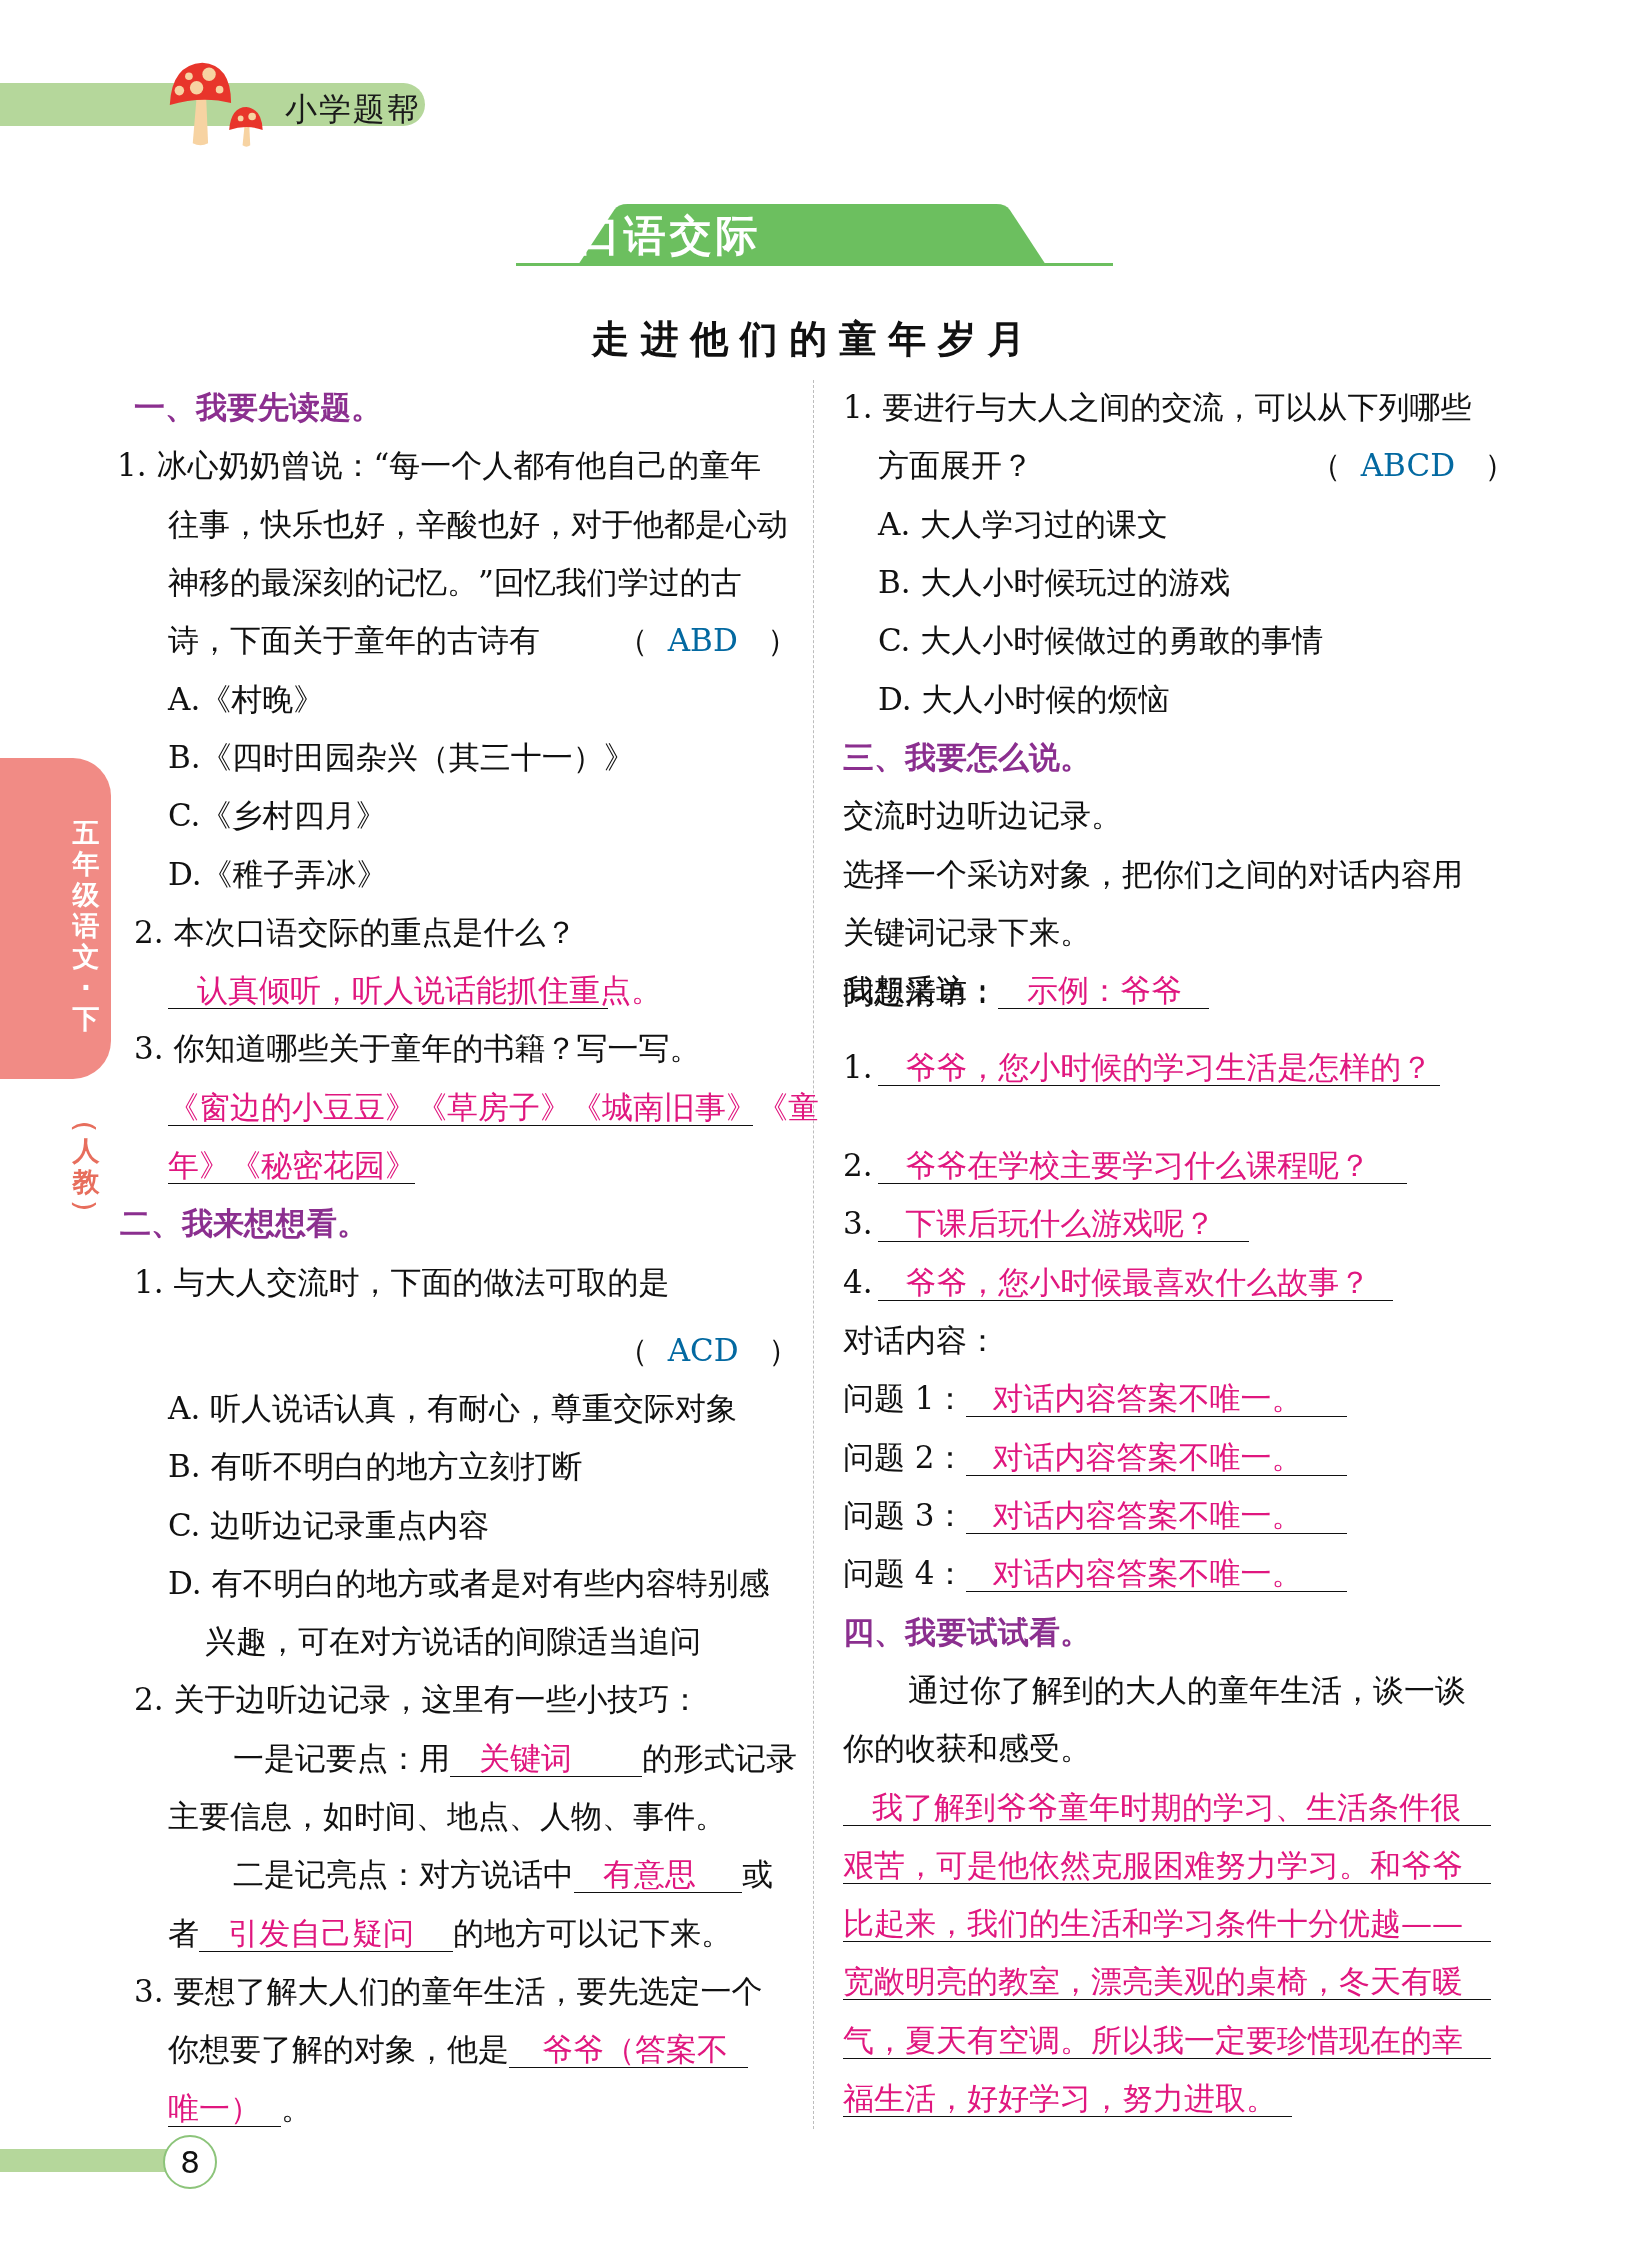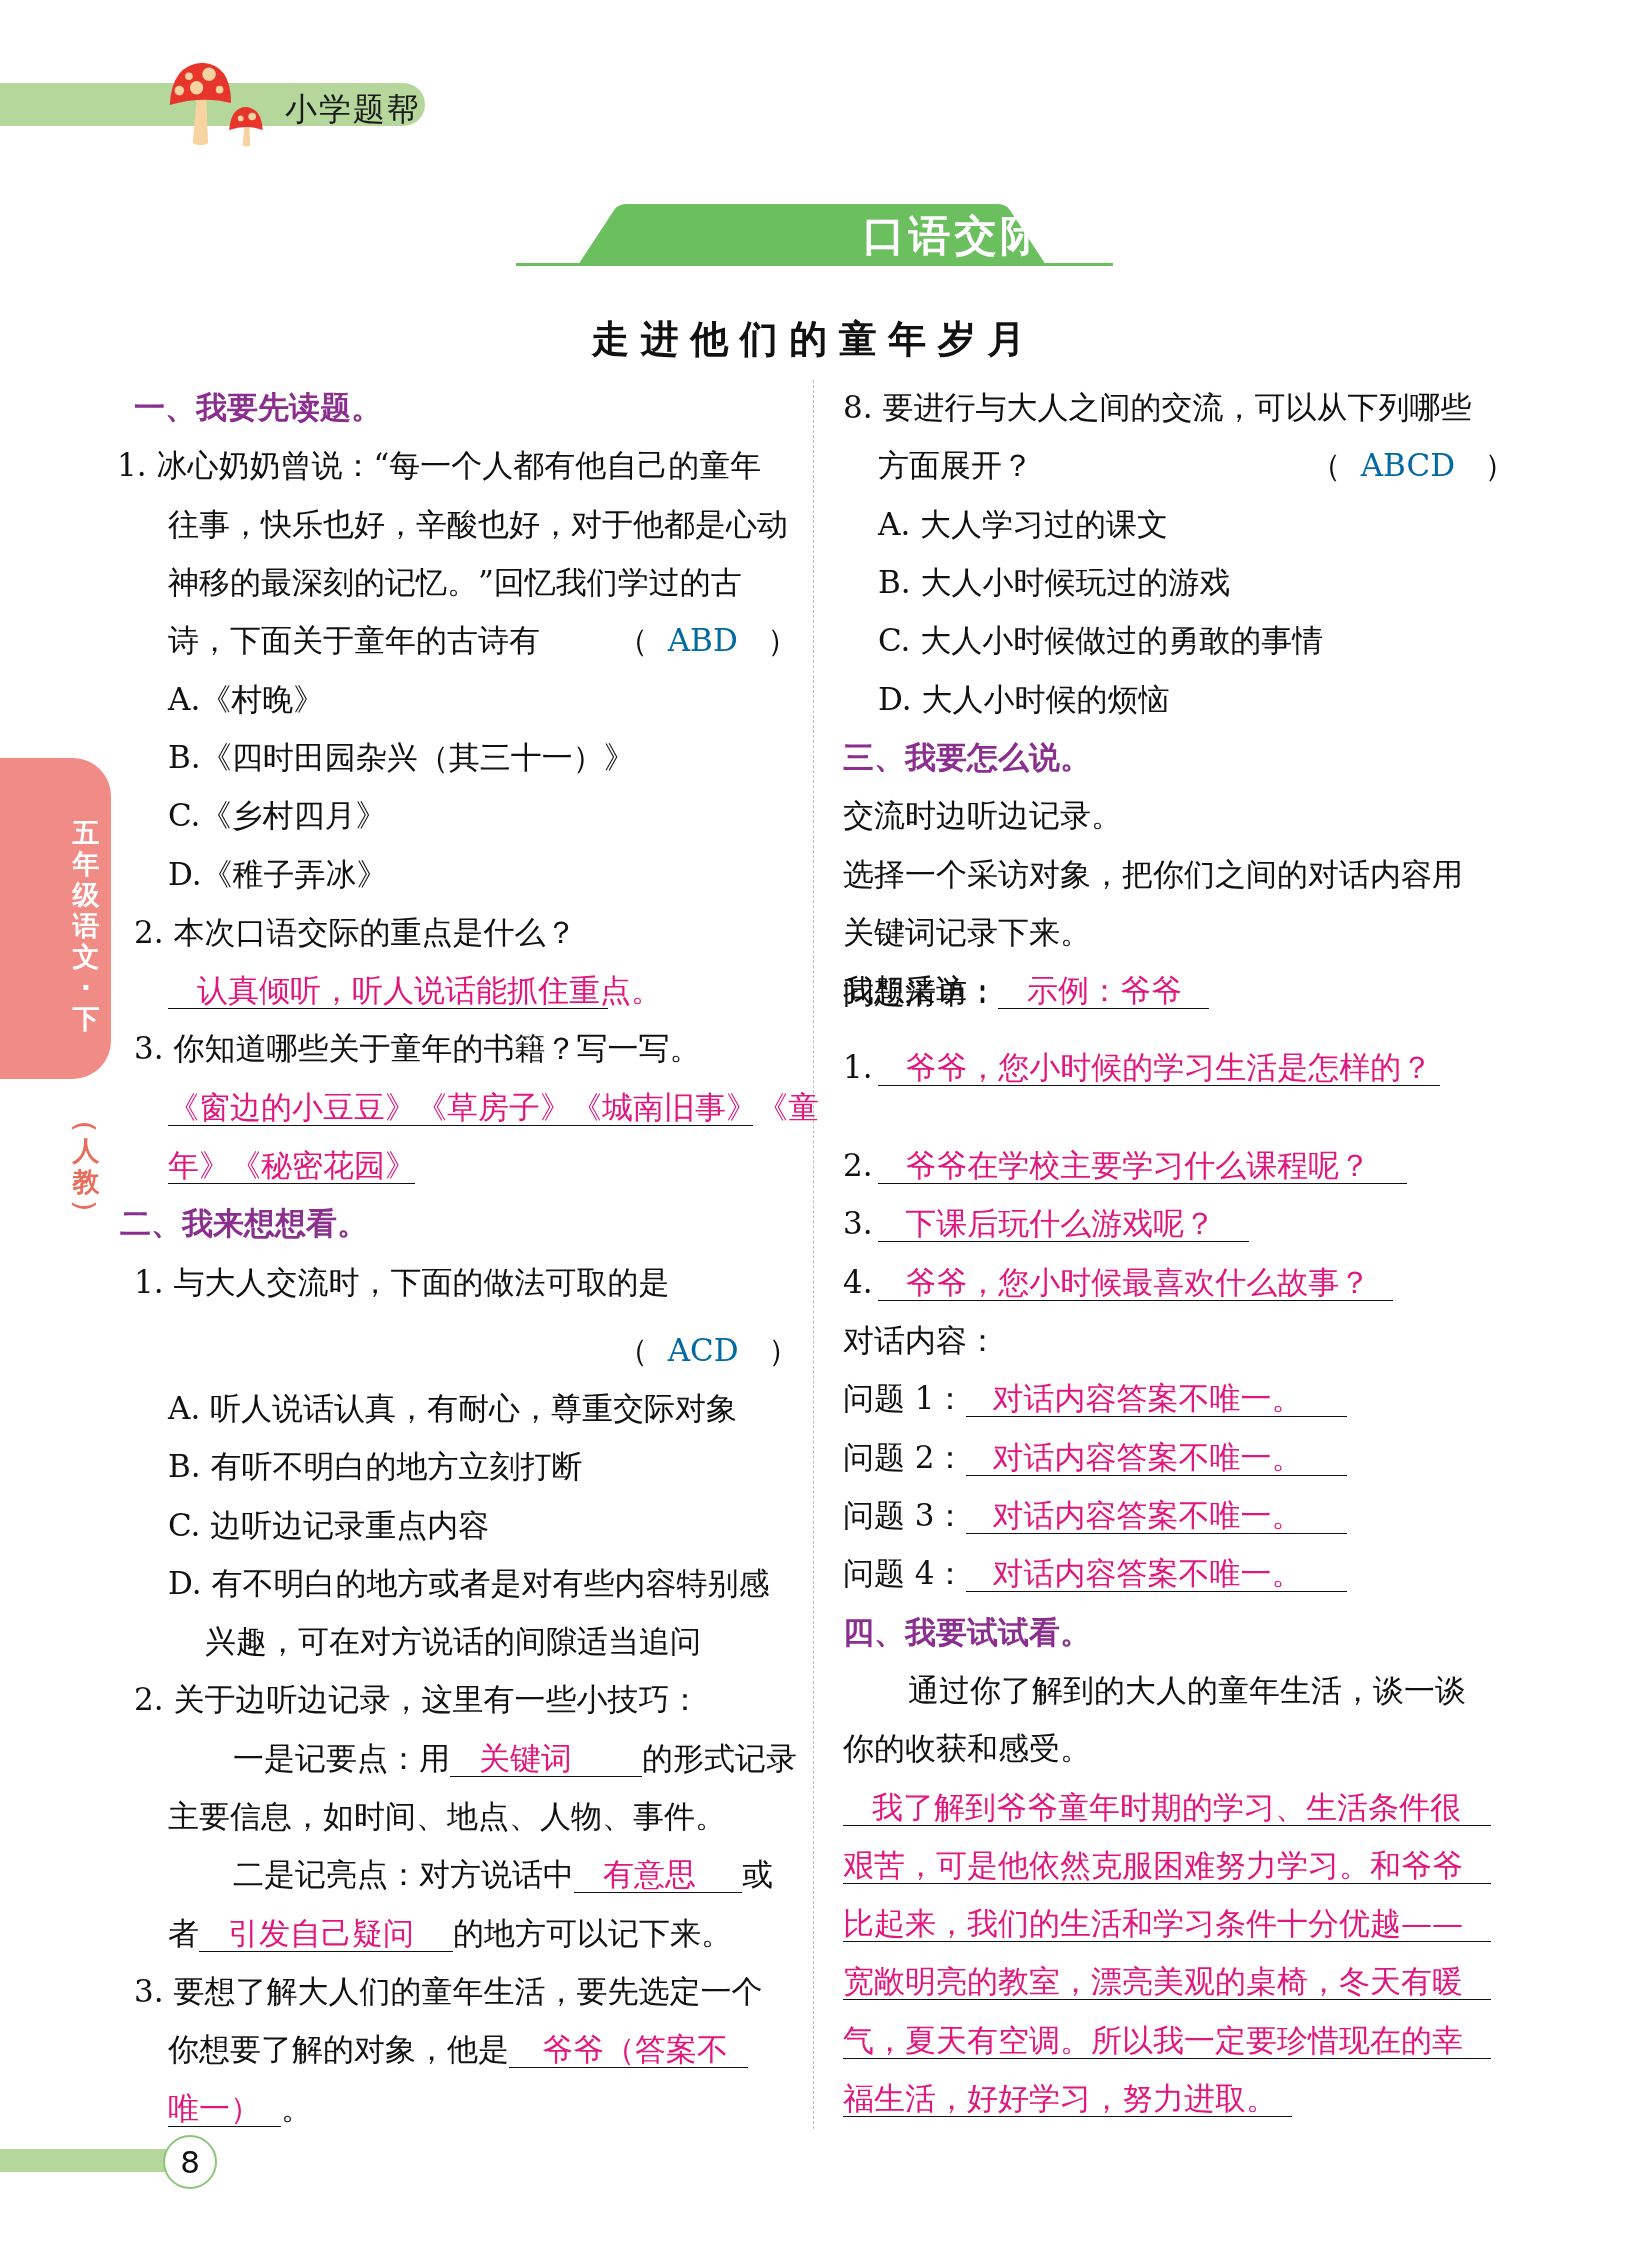--- a/index.html
+++ b/index.html
@@ -6,21 +6,21 @@
   body { width:1628px; height:2260px; background:#ffffff; position:relative; overflow:hidden;
          font-family:"DejaVu Serif","Liberation Serif",serif; color:#111; }
   .abs { position:absolute; }
   
   .hdr-bar { left:0; top:83px; width:425px; height:43px; background:#b5d79b; border-radius:0 22px 22px 0; }
   .hdr-title { left:285px; top:88px; font-size:32px; color:#1a1a1a; font-family:"DejaVu Sans",sans-serif; letter-spacing:1.9px; }
   .mush { position:absolute; }
   
   .banner-line { left:516px; top:263px; width:597px; height:2.9px; background:#6cbf5f; }
   .banner { left:578px; top:204px; width:468px; height:61px; }
-  .banner-text { left:578px; top:208px; width:468px; text-align:right; font-size:42px; color:#fff; font-weight:bold;
+  .banner-text { left:578px; top:208px; width:468px; text-align:left; font-size:42px; color:#fff; font-weight:bold;
                  font-family:"DejaVu Sans",sans-serif; letter-spacing:3.8px; }
   .subtitle { left:0; width:1628px; top:314px; text-align:center; font-size:38px; font-weight:bold; letter-spacing:11.5px;
               font-family:"DejaVu Serif",serif; }
   
   .side-tab { left:0; top:758px; width:111px; height:321px; background:#f18b85; border-radius:0 38px 38px 0; }
   .side-text { left:67px; top:817px; width:38px; font-size:27px; font-weight:bold; color:#fff; line-height:31px; text-align:center;
                font-family:"DejaVu Sans",sans-serif; }
   .side-text2 { left:67px; top:1104px; width:38px; font-size:27px; font-weight:bold; color:#e76e5d; line-height:31px; text-align:center;
                 font-family:"DejaVu Sans",sans-serif; }
   
@@ -110,21 +110,21 @@
 <div class="line" style="left:134px;top:1680px">2. 关于边听边记录，这里有一些小技巧：</div>
 <div class="line" style="left:233px;top:1739px"><span>一是记要点：用</span><span class="blank bk-ans" style="width:163px;padding-left:29px">关键词</span><span>的形式记录</span></div>
 <div class="line" style="left:168px;top:1797px">主要信息，如时间、地点、人物、事件。</div>
 <div class="line" style="left:233px;top:1855px"><span>二是记亮点：对方说话中</span><span class="blank bk-ans" style="width:139px;padding-left:29px">有意思</span><span>或</span></div>
 <div class="line" style="left:168px;top:1914px"><span>者</span><span class="blank bk-ans" style="width:225px;padding-left:29px">引发自己疑问</span><span>的地方可以记下来。</span></div>
 
 <div class="line" style="left:134px;top:1972px">3. 要想了解大人们的童年生活，要先选定一个</div>
 <div class="line" style="left:168px;top:2030px"><span>你想要了解的对象，他是</span><span class="blank bk-ans" style="width:206px;padding-left:33px">爷爷（答案不</span></div>
 <div class="line" style="left:168px;top:2089px"><span class="blank bk-ans" style="width:113px">唯一）</span><span>。</span></div>
 
-<div class="line" style="left:843px;top:388px">8. 要进行与大人之间的交流，可以从下列哪些</div>
+<div class="line" style="left:843px;top:388px">1. 要进行与大人之间的交流，可以从下列哪些</div>
 <div class="line" style="left:878px;top:446px">方面展开？</div>
 <div class="line" style="left:1310px;top:446px">（&nbsp;&nbsp;<span class="ans">ABCD</span>&nbsp;&nbsp;&nbsp;）</div>
 <div class="line" style="left:878px;top:505px">A. 大人学习过的课文</div>
 <div class="line" style="left:878px;top:563px">B. 大人小时候玩过的游戏</div>
 <div class="line" style="left:878px;top:621px">C. 大人小时候做过的勇敢的事情</div>
 <div class="line" style="left:878px;top:680px">D. 大人小时候的烦恼</div>
 
 <div class="line sec" style="left:843px;top:738px">三、我要怎么说。</div>
 <div class="line" style="left:843px;top:796px">交流时边听边记录。</div>
 <div class="line" style="left:843px;top:855px">选择一个采访对象，把你们之间的对话内容用</div>

